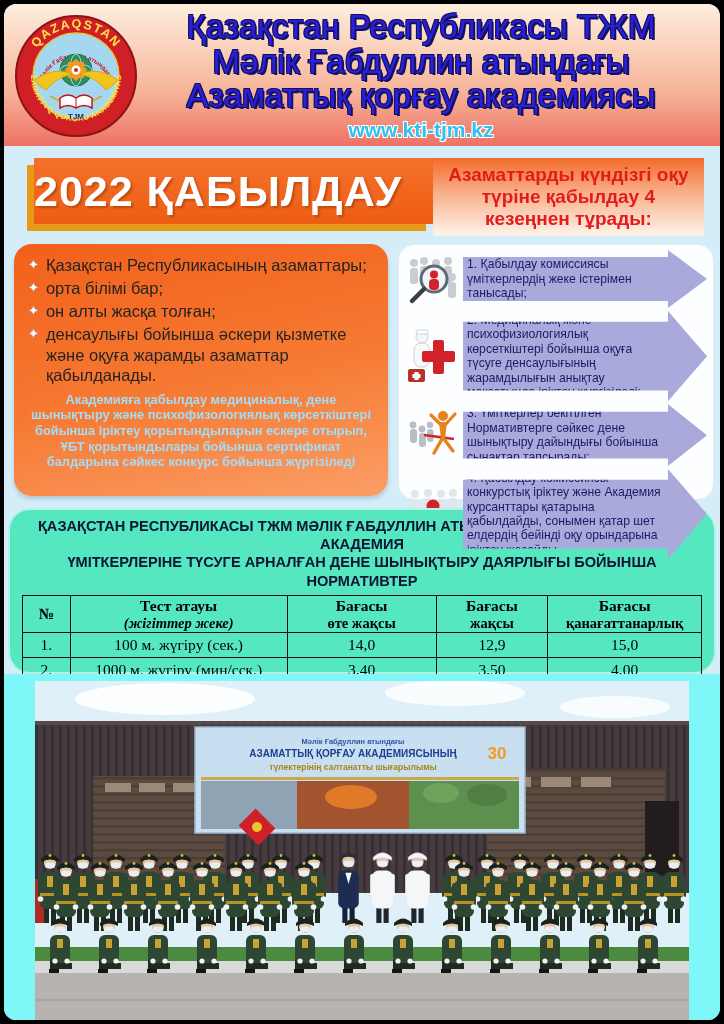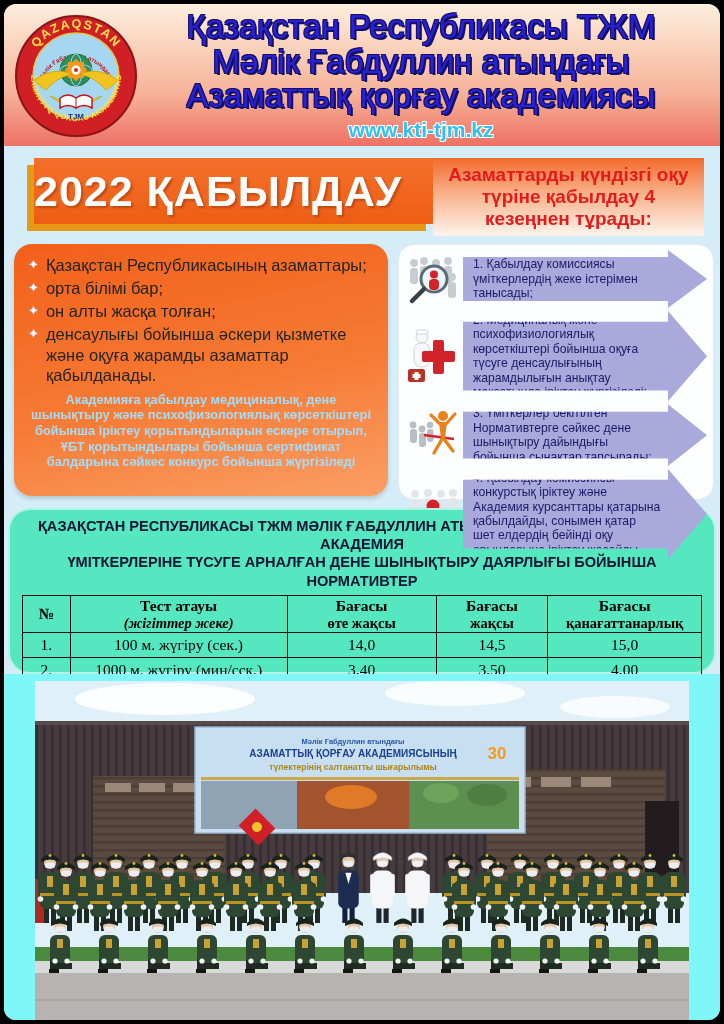--- a/index.html
+++ b/index.html
@@ -42,21 +42,21 @@
   .cond-note{margin-top:7px;text-align:center;color:#a5dcf5;font-size:12.8px;line-height:1.22;font-weight:bold;}
 
   .steps-panel{flex:1;height:256px;background:#fcfeff;border:1px solid #e2e9f1;border-radius:16px;
     padding:5px 6px;display:flex;flex-direction:column;gap:3px;}
   .stage-row{flex:1;display:flex;align-items:center;gap:2px;}
   .stage-icon{width:56px;height:58px;flex:none;display:flex;align-items:center;justify-content:center;}
   .stage-icon svg{width:54px;height:56px;}
   .stage-arrow{flex:1;height:100%;background:#a9a9dc;
     clip-path:polygon(0 12%,84% 12%,84% 0,100% 50%,84% 100%,84% 88%,0 88%);
     display:flex;align-items:center;}
-  .stage-text{margin:0;padding:2px 19% 2px 10px;font-size:12.2px;line-height:1.18;color:#1a1a66;}
+  .stage-text{margin:0;padding:2px 19% 2px 4px;font-size:12.2px;line-height:1.18;color:#1a1a66;}
 
   
   .mint{margin:10px 4px 0 4px;flex:none;height:166px;background:#55e7c0;border-radius:22px;
     border:2px solid rgba(255,255,255,.55);padding:7px 12px 6px 12px;}
   .mint-title{text-align:center;color:#0d1533;font-weight:bold;font-size:14.6px;line-height:1.25;margin:0;}
   table.norms{width:100%;border-collapse:collapse;margin-top:5px;font-family:"Liberation Serif",serif;color:#000;}
   table.norms th,table.norms td{border:1.4px solid #111;text-align:center;padding:1px 3px;}
   table.norms th{font-size:15.5px;font-weight:bold;line-height:1.15;}
   table.norms .sub{font-size:14.5px;font-weight:bold;}
   table.norms .sub.it{font-style:italic;}
@@ -282,21 +282,21 @@
             <div>Бағасы</div>
             <div class="sub">қанағаттанарлық</div>
           </th>
         </tr>
       </thead>
       <tbody>
         <tr>
           <td>1.</td>
           <td>100 м. жүгіру (сек.)</td>
           <td>14,0</td>
-          <td>14,5</td>
+          <td>12,9</td>
           <td>15,0</td>
         </tr>
         <tr>
           <td>2.</td>
           <td>1000 м. жүгіру (мин/сск.)</td>
           <td>3,40</td>
           <td>3,50</td>
           <td>4,00</td>
         </tr>
         <tr>

